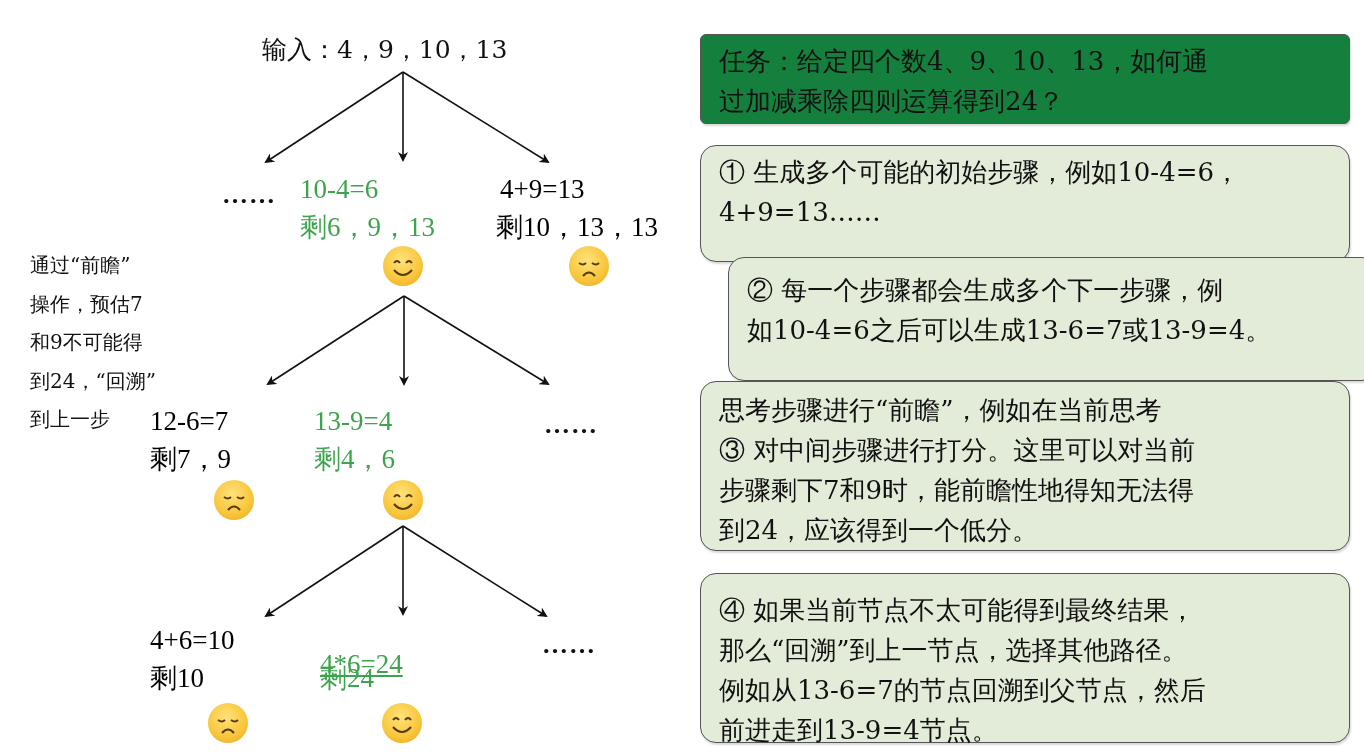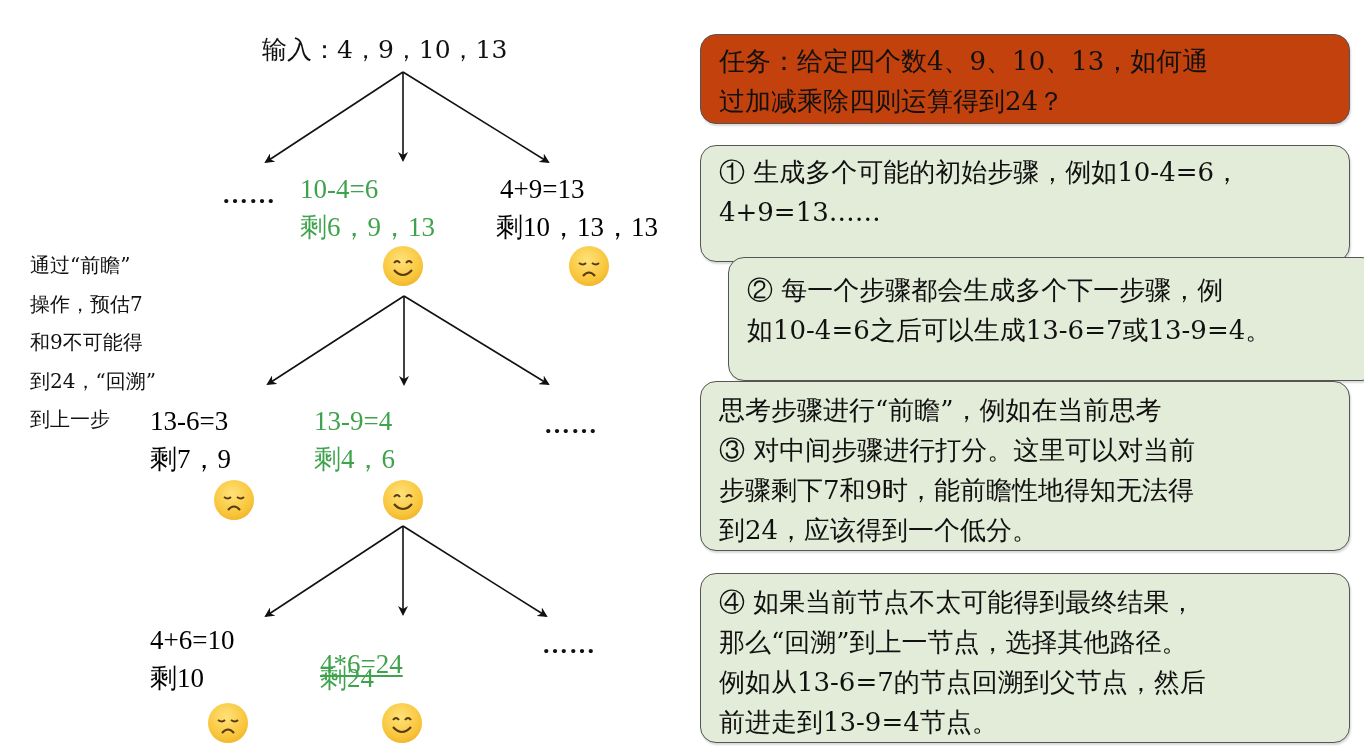--- a/index.html
+++ b/index.html
@@ -8,21 +8,21 @@
   .node{position:absolute;text-align:left;font-family:"Liberation Serif","DejaVu Serif",serif;font-size:27px;line-height:36px;white-space:nowrap;}
   .green{color:#3fa34d;}
   .red{color:#000000;}
   .dots{position:absolute;font-size:26px;font-weight:bold;letter-spacing:1px;font-family:"Liberation Serif",serif;}
   .face{position:absolute;width:40px;height:40px;border-radius:50%;
         background:radial-gradient(circle at 45% 35%,#ffe27a 0%,#f8c53a 60%,#e9a21e 100%);}
   .face svg{position:absolute;left:0;top:0;}
   .box{position:absolute;left:700px;width:650px;border:1.5px solid #555;border-radius:16px;
        box-sizing:border-box;padding:6px 18px 6px 18px;font-size:26px;line-height:40px;
        font-family:"DejaVu Serif","Liberation Serif",serif;color:#111;box-shadow:1px 2px 2px rgba(0,0,0,0.15);}
-  .box.blue{background:#c2410c;}
+  .box.blue{background:#15803d;border-radius:6px;}
   .box.greenbox{background:#e3ecd8;}
   .note{position:absolute;left:30px;top:246px;font-size:20px;line-height:38.5px;width:220px;}
   svg.arrows{position:absolute;left:0;top:0;}
 </style>
 </head>
 <body>
 
 <svg class="arrows" width="700" height="756" viewBox="0 0 700 756">
   <defs>
     <marker id="ah" markerWidth="10" markerHeight="10" refX="8" refY="5" orient="auto" markerUnits="userSpaceOnUse">
@@ -63,21 +63,21 @@
   </div>
 
 <div class="note">
   <div>通过“前瞻”</div>
   <div>操作，预估7</div>
   <div>和9不可能得</div>
   <div>到24，“回溯”</div>
   <div>到上一步</div>
 </div>
 
-<div class="node red" style="left:150px;width:180px;top:403px;">13-6=3</div>
+<div class="node red" style="left:150px;width:180px;top:403px;">12-6=7</div>
 <div class="node red" style="left:150px;width:180px;top:441px;">剩7，9</div>
 <div class="face" style="left:214px;top:480px;">
     <svg width="40" height="40">
       <path d="M10 17 q4 3 7 0 M23 17 q4 3 7 0" stroke="#5a3a10" stroke-width="2" fill="none"></path>
       <path d="M14 30 q6 -7 12 0" stroke="#5a3a10" stroke-width="2.2" fill="none"></path>
     </svg>
   </div>
 <div class="node green" style="left:314px;width:180px;top:403px;">13-9=4</div>
 <div class="node green" style="left:314px;width:180px;top:441px;">剩4，6</div>
 <div class="face" style="left:383px;top:480px;">
@@ -117,18 +117,18 @@
 <div class="box greenbox" style="top:257px;height:124px;padding-top:12px;margin-left:28px;">
   <div>② 每一个步骤都会生成多个下一步骤，例</div>
   <div>如10-4=6之后可以生成13-6=7或13-9=4。</div>
 </div>
 <div class="box greenbox" style="top:381px;height:170px;padding-top:8px;">
   <div>思考步骤进行“前瞻”，例如在当前思考</div>
   <div>③ 对中间步骤进行打分。这里可以对当前</div>
   <div>步骤剩下7和9时，能前瞻性地得知无法得</div>
   <div>到24，应该得到一个低分。</div>
 </div>
-<div class="box greenbox" style="top:573px;height:170px;padding-top:8px;">
+<div class="box greenbox" style="top:573px;height:170px;padding-top:16px;">
   <div>④ 如果当前节点不太可能得到最终结果，</div>
   <div>那么“回溯”到上一节点，选择其他路径。</div>
   <div>例如从13-6=7的节点回溯到父节点，然后</div>
   <div>前进走到13-9=4节点。</div>
 </div>
 
 </body></html>

